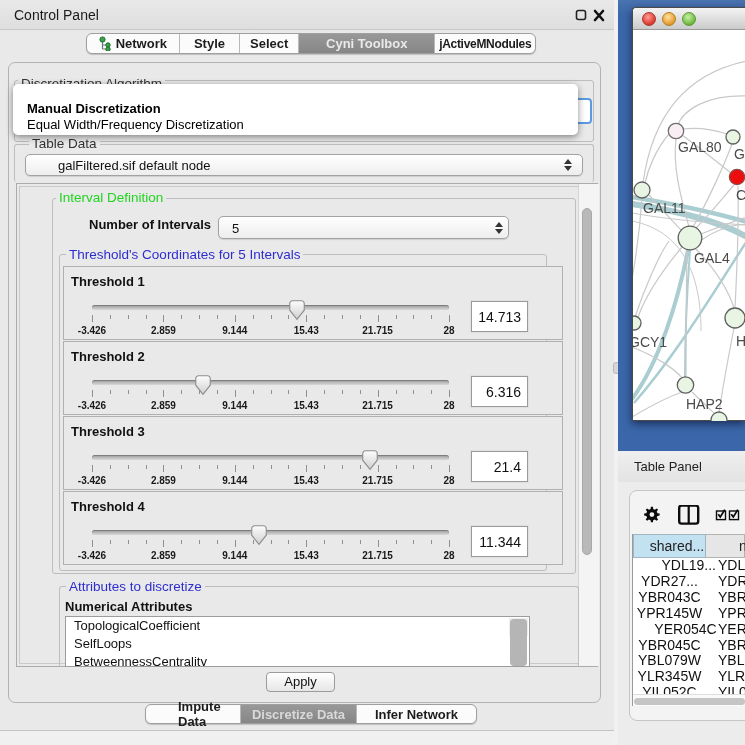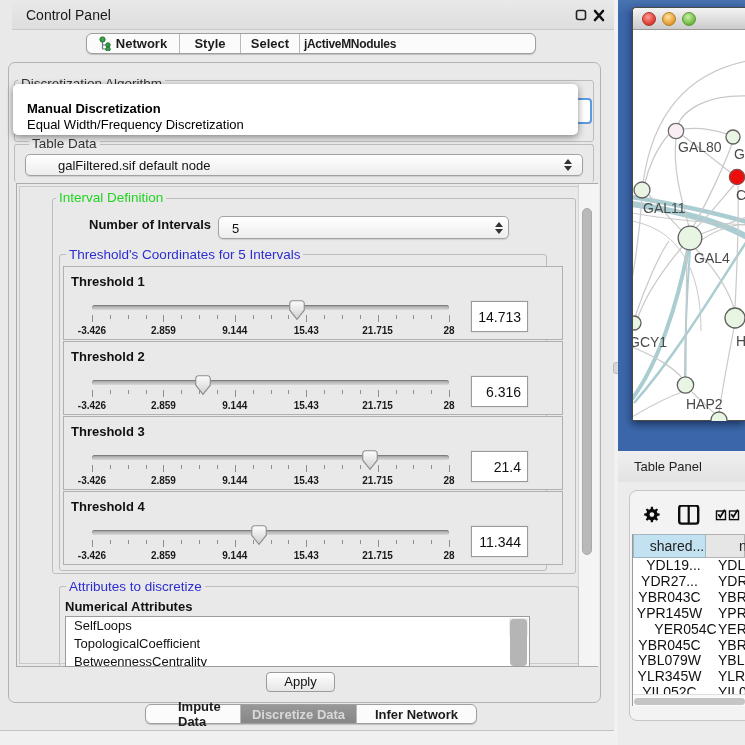--- a/index.html
+++ b/index.html
@@ -1,21 +1,21 @@
 <!DOCTYPE html>
 <html><head>
 <meta charset="utf-8">
 <style>
   html,body{margin:0;padding:0;}
   body{width:745px;height:745px;position:relative;overflow:hidden;
        font-family:"Liberation Sans",sans-serif;background:#f0f0f0;}
   .abs{position:absolute;}
   
   #lwin{left:0;top:0;width:614px;height:730px;background:#e9e9e9;border-bottom:1px solid #c4c4c4;}
-  #ltitle{left:12px;top:0;width:614px;height:29px;background:linear-gradient(#e9e9e9,#dedede);
+  #ltitle{left:0;top:0;width:614px;height:29px;background:linear-gradient(#e9e9e9,#dedede);
           border-bottom:1px solid #c9c9c9;}
   #ltitle .t{position:absolute;left:14px;top:7px;font-size:14px;color:#1a1a1a;}
   
   #tabs{left:86px;top:33px;width:450px;height:21px;background:#fbfbfb;border:1px solid #9f9f9f;
         border-radius:6px;box-shadow:0 1px 1px rgba(0,0,0,.18);display:flex;box-sizing:border-box;}
   #tabs .seg{height:100%;display:flex;align-items:center;justify-content:center;
         font-size:13px;font-weight:bold;color:#1c1c1c;border-right:1px solid #b9b9b9;box-sizing:border-box;}
   #tabs .seg:last-child{border-right:none;}
   #tabs .sel{background:linear-gradient(#989898,#868686);color:#e9e9e9;}
   
@@ -98,20 +98,21 @@
   <div class="seg" style="width:93px;">
     <svg width="13" height="15" viewBox="0 0 13 15" style="margin-right:4px;">
       <path d="M3.5 5 V13 M3.5 9 H8 M3.5 13 H8" stroke="#6b7585" stroke-width="1.2" fill="none"></path>
       <circle cx="3.5" cy="3.5" r="2.6" fill="#3da14b" stroke="#1e7030" stroke-width="1"></circle>
       <circle cx="9" cy="9" r="2.2" fill="#3da14b" stroke="#1e7030" stroke-width="1"></circle>
       <circle cx="9" cy="13.2" r="2.2" fill="#3da14b" stroke="#1e7030" stroke-width="1"></circle>
     </svg>
     Network</div>
   <div class="seg" style="width:61px;">Style</div>
   <div class="seg" style="width:59px;">Select</div>
+  <div class="seg sel" style="width:137px;">Cyni Toolbox</div>
   <div class="seg" style="width:100px;font-size:12px;letter-spacing:-0.3px;">jActiveMNodules</div>
 </div>
 <div class="abs" id="opanel"></div>
 
 <div class="abs groupline" style="left:14px;top:80px;width:578px;height:60px;"></div>
 <div class="abs grouptitle" style="left:18px;top:76px;">Discretization Algorithm</div>
 
 <div class="abs" style="left:570px;top:98px;width:18px;height:22px;background:#fff;border:2px solid #5b9ae0;border-radius:4px;"></div>
 
 <div class="abs groupline" style="left:14px;top:144px;width:578px;height:37px;border-bottom:none;"></div>
@@ -328,22 +329,22 @@
       <div class="vbox">
         <span>11.344</span>
       </div>
     </div>
   </div>
 
 <div class="abs groupline" style="left:59px;top:586px;width:518px;height:80px;border-bottom:none;"></div>
 <div class="abs grouptitle" style="left:66px;top:579px;color:#2d2dd0;">Attributes to discretize</div>
 <div class="abs" style="left:65px;top:599px;font-size:13px;font-weight:bold;color:#111;">Numerical Attributes</div>
 <div class="abs" id="attrlist">
-  <div>SelfLoops</div>
-    <div>TopologicalCoefficient</div>
+  <div>TopologicalCoefficient</div>
+    <div>SelfLoops</div>
     <div>BetweennessCentrality</div>
   <div id="listscroll">
       <div></div>
     </div>
 </div>
 
 <div class="abs" id="apply">Apply</div>
 <div class="abs" id="btabs">
   <div class="seg" style="width:95px;padding-left:32px;">Impute Data</div>
   <div class="seg sel" style="width:116px;">Discretize Data</div>
@@ -423,21 +424,21 @@
     <rect x="73.5" y="6" width="9" height="8.6" stroke-width="1.4"></rect>
     <path d="M75.2 9.2 L77.3 12 L81.8 4.6" stroke-width="1.8"></path>
     <rect x="86.5" y="6" width="9" height="8.6" stroke-width="1.4"></rect>
     <path d="M88.2 9.2 L90.3 12 L94.8 4.6" stroke-width="1.8"></path>
   </g>
 </svg>
 
 <div class="abs" style="left:633px;top:534px;width:73px;height:24px;background:#c3e2f1;border:1px solid #a0b6c2;box-sizing:border-box;text-align:center;font-size:14px;color:#222;line-height:22px;padding-left:15px;">shared...</div>
 <div class="abs" style="left:706px;top:534px;width:39px;height:24px;background:#e6e6e6;border:1px solid #b3b3b3;border-left:none;box-sizing:border-box;font-size:14px;color:#222;line-height:22px;"><span style="margin-left:33px;">n</span></div>
 <div class="abs" id="tbody" style="left:633px;top:558px;width:112px;height:136px;background:#fff;overflow:hidden;font-size:14px;color:#111;">
-    <div style="position:absolute;top:-1.0px;left:4px;width:73px;text-align:center;height:16px;line-height:16px;">YDL19...</div>
+    <div style="position:absolute;top:-1.0px;left:10px;width:73px;text-align:right;height:16px;line-height:16px;">YDL19...</div>
     <div style="position:absolute;top:-1.0px;left:85px;height:16px;line-height:16px;">YDL1</div>
     <div style="position:absolute;top:14.9px;left:0;width:73px;text-align:center;height:16px;line-height:16px;">YDR27...</div>
     <div style="position:absolute;top:14.9px;left:85px;height:16px;line-height:16px;">YDR2</div>
     <div style="position:absolute;top:30.8px;left:0;width:73px;text-align:center;height:16px;line-height:16px;">YBR043C</div>
     <div style="position:absolute;top:30.8px;left:85px;height:16px;line-height:16px;">YBR0</div>
     <div style="position:absolute;top:46.7px;left:0;width:73px;text-align:center;height:16px;line-height:16px;">YPR145W</div>
     <div style="position:absolute;top:46.7px;left:85px;height:16px;line-height:16px;">YPR1</div>
     <div style="position:absolute;top:62.6px;left:16px;width:73px;text-align:center;height:16px;line-height:16px;">YER054C</div>
     <div style="position:absolute;top:62.6px;left:85px;height:16px;line-height:16px;">YER0</div>
     <div style="position:absolute;top:78.5px;left:0;width:73px;text-align:center;height:16px;line-height:16px;">YBR045C</div>

